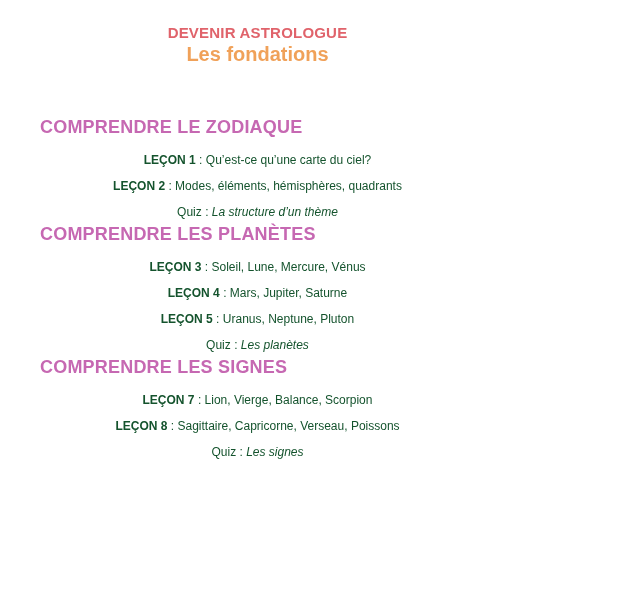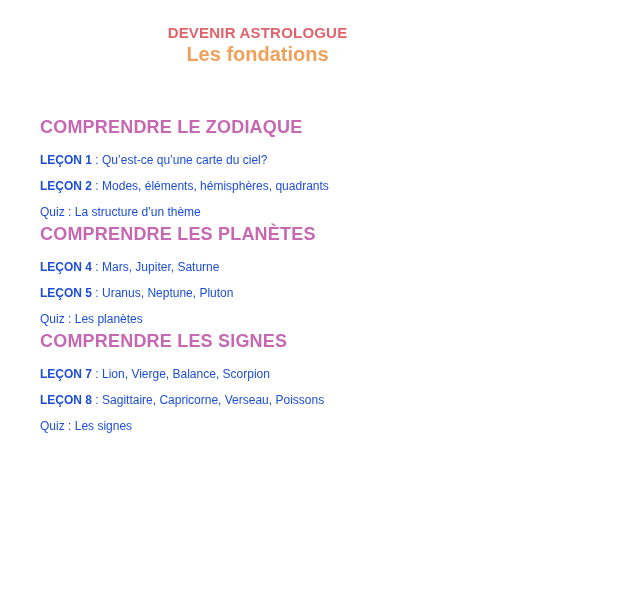--- a/index.html
+++ b/index.html
@@ -45,29 +45,31 @@
     font-size: 18px;
     font-weight: bold;
     line-height: 18px;
     color: #c668b2;
     letter-spacing: 0.2px;
     margin-bottom: 11px;
   }
   .line {
     font-size: 12px;
     line-height: 26px;
-    color: #1d4ed8;
+    color: #14532d;
+    text-align: center;
   }
   .lesson-label {
     font-weight: bold;
   }
   .sep {
     white-space: pre;
   }
   .quiz-title {
+    font-style: italic;
   }
 </style>
 </head>
 <body>
 
 <div class="page">
 
   <div class="doc-title">DEVENIR ASTROLOGUE</div>
   <div class="doc-subtitle">Les fondations</div>
 
@@ -82,20 +84,23 @@
         <span class="lesson-label">LEÇON 2</span><span class="sep"> : </span><span>Modes, éléments, hémisphères, quadrants</span>
       </div>
       <div class="line">
         <span>Quiz</span><span class="sep"> : </span><span class="quiz-title">La structure d’un thème</span>
       </div>
     </div>
 
     <div class="section">
       <div class="section-heading">COMPRENDRE LES PLANÈTES</div>
       <div class="line">
+        <span class="lesson-label">LEÇON 3</span><span class="sep"> : </span><span>Soleil, Lune, Mercure, Vénus</span>
+      </div>
+      <div class="line">
         <span class="lesson-label">LEÇON 4</span><span class="sep"> : </span><span>Mars, Jupiter, Saturne</span>
       </div>
       <div class="line">
         <span class="lesson-label">LEÇON 5</span><span class="sep"> : </span><span>Uranus, Neptune, Pluton</span>
       </div>
       <div class="line">
         <span>Quiz</span><span class="sep"> : </span><span class="quiz-title">Les planètes</span>
       </div>
     </div>
 

